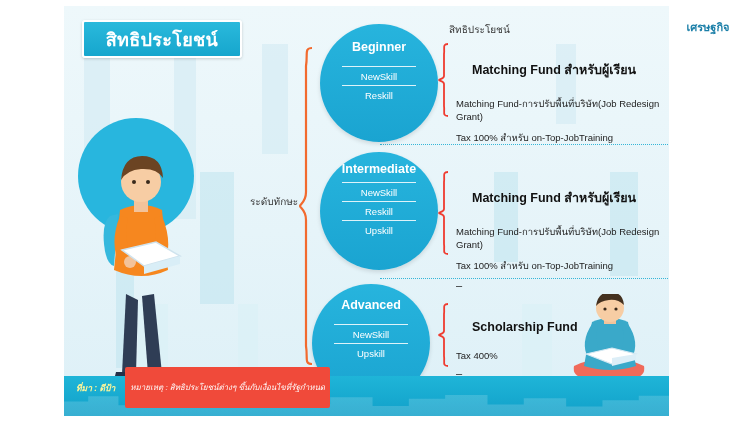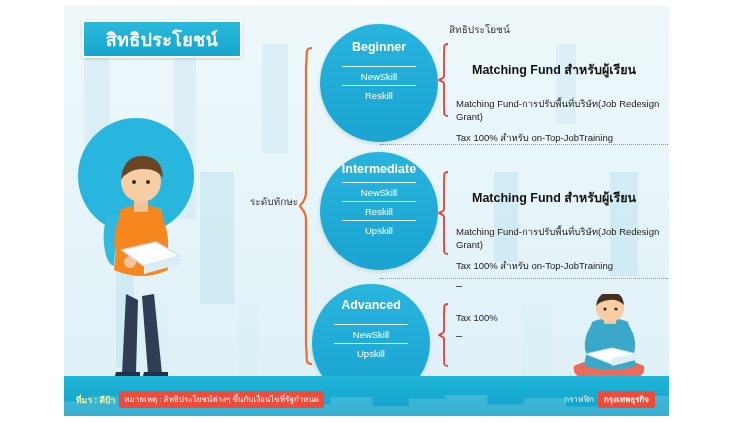--- a/index.html
+++ b/index.html
@@ -28,26 +28,26 @@
     position:absolute;left:0;bottom:0;width:100%;height:40px;
     background:linear-gradient(180deg,#1fb5d8 0%,#11a0c9 100%);
   }
   .bottom-band:before{
     content:"";position:absolute;left:0;bottom:0;width:100%;height:24px;
     background:
       linear-gradient(180deg,rgba(255,255,255,.16),rgba(255,255,255,.16));
     clip-path:polygon(0 100%,0 40%,4% 40%,4% 18%,9% 18%,9% 55%,14% 55%,14% 25%,20% 25%,20% 60%,26% 60%,26% 30%,32% 30%,32% 10%,38% 10%,38% 50%,44% 50%,44% 22%,51% 22%,51% 58%,57% 58%,57% 28%,63% 28%,63% 12%,70% 12%,70% 52%,76% 52%,76% 26%,83% 26%,83% 60%,89% 60%,89% 34%,95% 34%,95% 16%,100% 16%,100% 100%);
   }
   .band-text{
-    position:absolute;bottom:8px;left:12px;display:flex;align-items:center;gap:4px;
-    font-size:8px;color:#ffffff;white-space:nowrap;
+    position:absolute;bottom:8px;left:12px;display:flex;align-items:center;gap:10px;
+    font-size:8px;color:#ffffff;white-space:nowrap;font-style:italic;
   }
   .band-src{color:#fff79a;font-weight:bold;font-size:8.5px;}
   .band-note{
-    background:#f04a3a;color:#fff;font-size:8px;padding:2px 5px;border-radius:2px;text-align:right;
+    background:#f04a3a;color:#fff;font-size:8px;padding:14px 5px;border-radius:2px;text-align:right;
   }
   .band-credit{position:absolute;bottom:8px;right:14px;display:flex;align-items:center;gap:4px;font-size:8px;color:#e9fbff;}
   .credit-badge{background:#f04a3a;color:#ffffff;font-size:8px;padding:2px 6px;border-radius:2px;font-weight:bold;}
 
   
   .title-ribbon{
     position:absolute;left:18px;top:14px;width:156px;height:34px;
     background:linear-gradient(180deg,#2ab9dc 0%,#16a6cd 100%);
     border:2px solid #ffffff;border-radius:3px;
     display:flex;align-items:center;justify-content:center;
@@ -190,21 +190,22 @@
     </div>
 
     <div class="blk b2">
       <h3>Matching Fund สำหรับผู้เรียน</h3>
       <p>Matching Fund-การปรับพื้นที่บริษัท(Job Redesign Grant)</p>
       <p>Tax 100% สำหรับ on-Top-JobTraining</p>
       <div class="dash">–</div>
     </div>
 
     <div class="blk b3">
-      <p>Tax 100%</p>
+      <h3>Scholarship Fund</h3>
+      <p>Tax 400%</p>
       <div class="dash">–</div>
     </div>
 
     <div class="stu-circle"></div>
     <svg class="stu" viewBox="0 0 104 260">
 
       <path d="M40,170 L36,250 L50,250 L52,176 Z" fill="#2f3d55"></path>
       <path d="M56,172 L62,250 L76,250 L68,170 Z" fill="#2f3d55"></path>
       <path d="M30,248 l24,0 l0,8 l-26,0 z" fill="#233049"></path>
       <path d="M58,248 l24,0 l0,8 l-26,0 z" fill="#233049"></path>
@@ -246,22 +247,21 @@
       <path d="M40,12 q2,-14 14,-14 q13,0 14,13 q-6,-6 -15,-5 q-9,1 -13,6 z" fill="#43301f"></path>
       <circle cx="49" cy="15" r="1.6" fill="#3a2a1c"></circle>
       <circle cx="60" cy="15" r="1.6" fill="#3a2a1c"></circle>
     </svg>
 
     <div class="bottom-band">
       <div class="band-text">
         <span class="band-src">ที่มา : ดีป้า</span>
         <span class="band-note">หมายเหตุ : สิทธิประโยชน์ต่างๆ ขึ้นกับเงื่อนไขที่รัฐกำหนด</span>
       </div>
-      <div class="band-credit">
-        <span>กราฟฟิก</span>
-        <span class="credit-badge">กรุงเทพธุรกิจ</span>
-      </div>
     </div>
 
   </div>
 
+  <div class="econ-box">
+    <span>เศรษฐกิจ</span>
+  </div>
 
 </div>
 
 </body></html>

